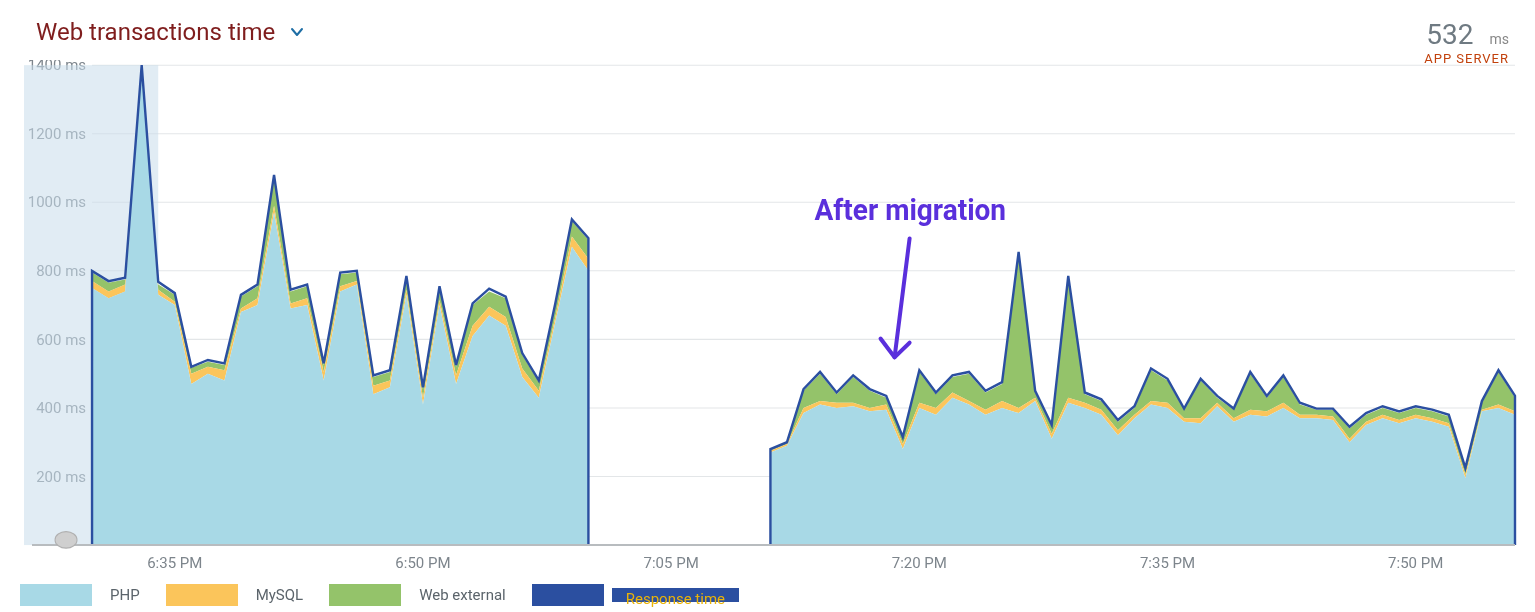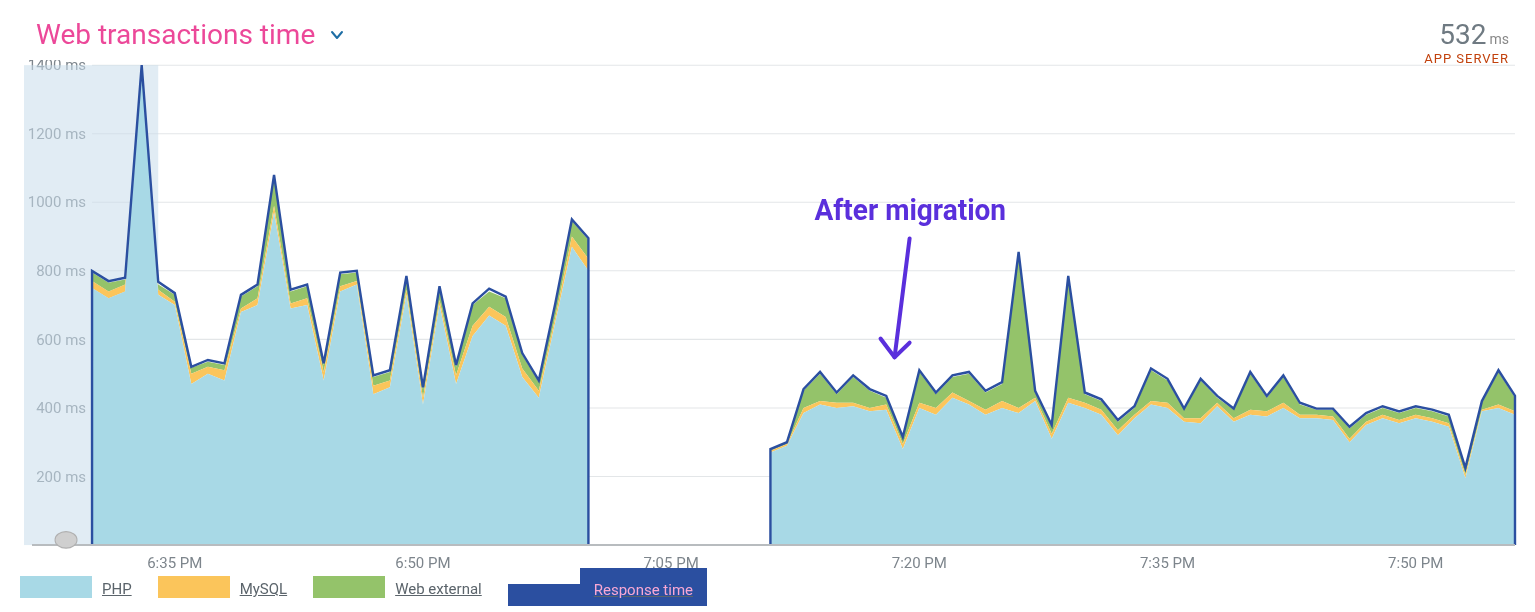--- a/index.html
+++ b/index.html
@@ -17,38 +17,38 @@
     align-items: flex-start;
     padding: 18px 26px 0 36px;
   }
   .title-group {
     display: flex;
     align-items: center;
     gap: 14px;
     cursor: pointer;
   }
   .title {
-    color: #ec4899;
-    font-size: 28px;
+    color: #7f1d1d;
+    font-size: 24px;
     font-weight: 400;
   }
   .right-stat {
     text-align: right;
     color: #6f7a82;
   }
   .big-num {
     font-size: 28px;
     font-weight: 400;
     color: #6f7a82;
     margin-top: 18px;
   }
   .unit {
     font-size: 14px;
     color: #888;
-    margin-left: 3px;
+    margin-left: 16px;
   }
   .subtitle {
     font-size: 13px;
     letter-spacing: 1px;
     color: #c2410c;
   }
   .chart-wrap {
     position: absolute;
     left: 24px;
     right: 10px;
@@ -67,29 +67,29 @@
   .legend {
     position: absolute;
     left: 20px;
     bottom: 6px;
     display: flex;
     gap: 16px;
     align-items: center;
     font-size: 15px;
     color: #5b646b;
   }
-  .legend-item { display: flex; align-items: flex-end; gap: 0; cursor: pointer; text-decoration: underline; }
+  .legend-item { display: flex; align-items: center; gap: 8px; cursor: pointer; }
   .swatch { display: inline-block; width: 72px; height: 22px; vertical-align: middle; }
   .swatch.small { width: 72px; }
   .legend-label { padding: 0 10px; }
   .sw-php { background: #a8d9e6; }
   .sw-mysql { background: #fbc55b; }
   .sw-webext { background: #94c36a; }
   .sw-response { background: #2b4fa0; }
-  .legend-item.inverse .legend-label { color: #f9a8d4; background: #2b4fa0; height: 38px; line-height:22px; padding: 11px 14px; }
+  .legend-item.inverse .legend-label { color: #eab308; background: #2b4fa0; height: 14px; line-height:22px; padding: 0 14px; }
   .annotation-text {
     fill: #5a2fdc;
     font-size: 28px;
     font-weight: 700;
   }
   .scrubber {
     fill: #cfcfcf;
     stroke: #b0b0b0;
   }
   .shade {

